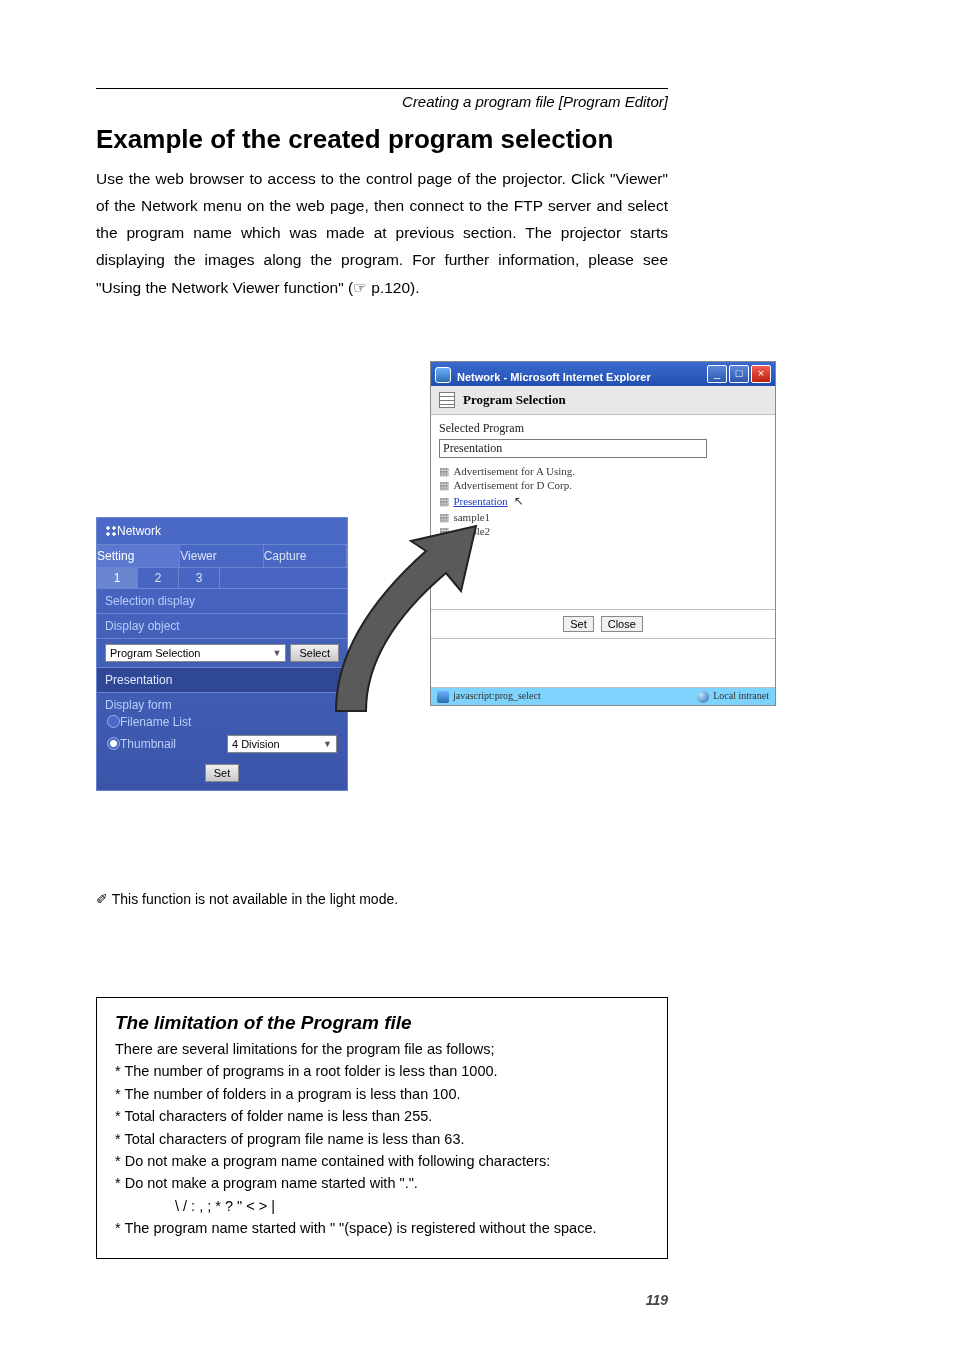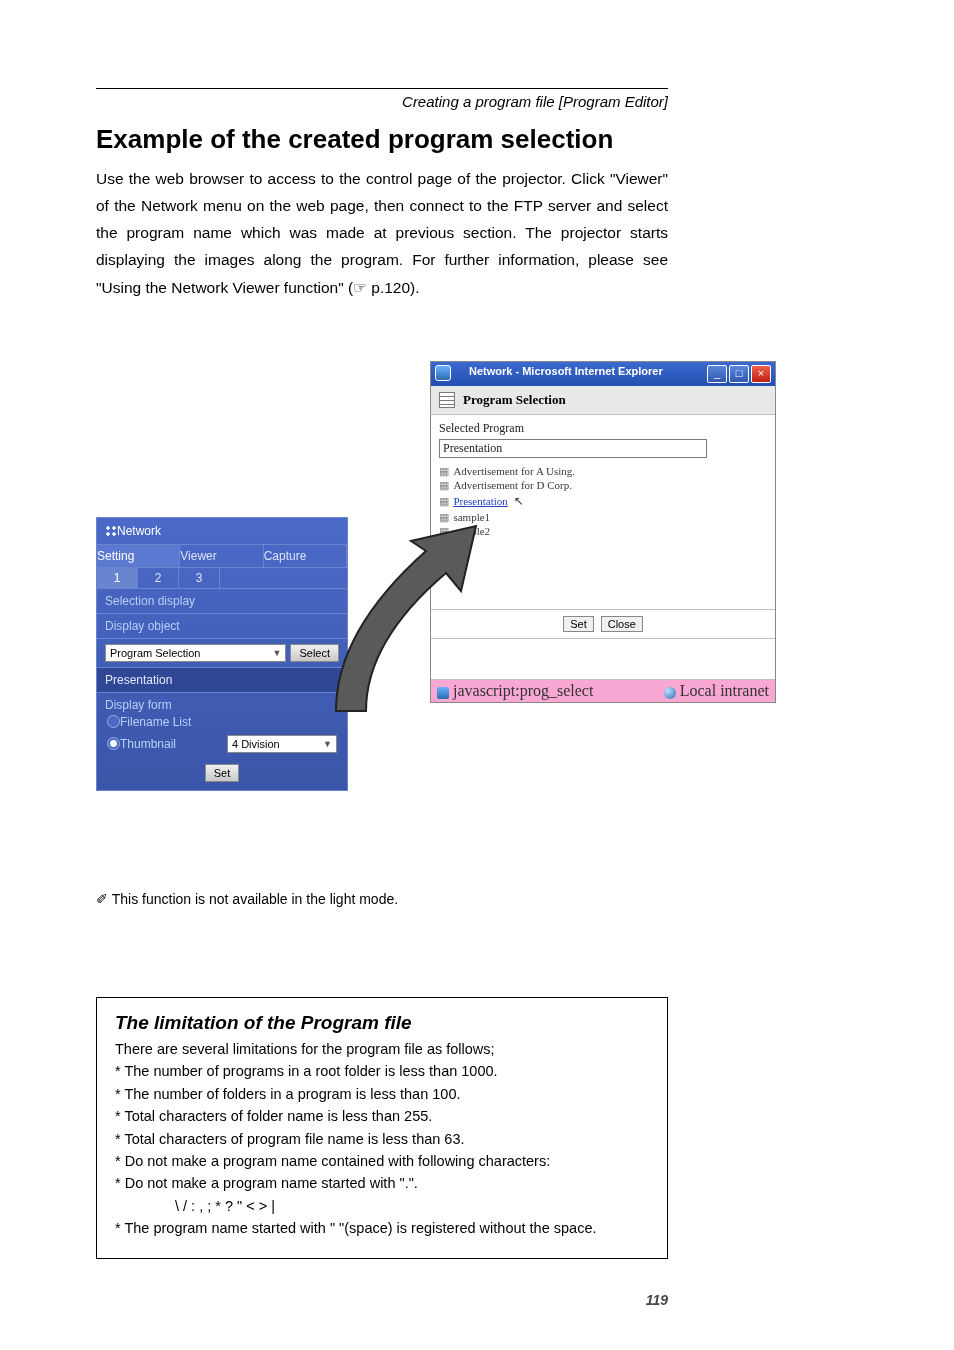--- a/index.html
+++ b/index.html
@@ -4,41 +4,41 @@
 <style>
 body{margin:0;font-family:"Myriad Pro","Segoe UI",Arial,sans-serif;background:#fff;color:#000}
 .page{width:758px;height:1350px;position:relative;padding:88px 90px 12px 96px;box-sizing:border-box}
 .hr-top{border:none;border-top:1px solid #000;margin:0 0 4px 0}
 .breadcrumb{text-align:right;font-style:italic;font-size:15px;margin-bottom:14px}
 h1{font-size:26px;font-weight:700;margin:0 0 10px 0}
 .body-text{font-size:15.5px;line-height:1.75;text-align:justify;margin-bottom:60px}
 
 .figs{position:relative;height:530px}
 .fig-right{position:absolute;left:334px;top:0;width:344px;border:1px solid #888;font-family:Tahoma,sans-serif;font-size:11px}
-.win-titlebar{background:linear-gradient(#3a6ad0,#234fb0);color:#fff;padding:3px 4px;display:flex;align-items:flex-start;gap:18px}
+.win-titlebar{background:linear-gradient(#3a6ad0,#234fb0);color:#fff;padding:3px 4px;display:flex;align-items:flex-end;gap:6px}
 .win-titlebar .ie-icon{width:14px;height:14px;display:inline-block;background:linear-gradient(#6db0ff,#2a6db0);border:1px solid #fff;border-radius:3px}
 .win-titlebar .title{flex:1;font-weight:700;font-size:11px}
 .win-btns{display:flex;gap:2px}
 .win-btn{width:18px;height:16px;color:#fff;font-size:11px;text-align:center;line-height:14px;border-radius:2px}
 .win-min,.win-max{background:linear-gradient(#5a87d9,#2f59b0);border:1px solid #fff}
 .win-close{background:linear-gradient(#f06050,#c02010);border:1px solid #fff}
 .section-hdr{background:#e8e8e8;border-bottom:1px solid #bfbfbf;padding:6px 8px;display:flex;align-items:center;gap:8px}
 .section-hdr .grid-icon{width:14px;height:14px;display:inline-block;border:1px solid #7a7a7a;background:repeating-linear-gradient(#fff,#fff 3px,#7a7a7a 3px,#7a7a7a 4px)}
 .section-hdr .hdr-text{font-weight:700;font-family:"Times New Roman",serif;font-size:13px}
 .win-body{background:#fff;padding:6px 8px 10px 8px;font-family:"Times New Roman",serif;font-size:12px;color:#222}
 .sel-label{margin-bottom:3px}
 .sel-input{width:260px;border:1px solid #7a7a7a;padding:1px 3px;font-size:12px;background:#fff;margin-bottom:6px}
 .prog-list{color:#3a3a3a;font-size:11px;line-height:1.35;margin-bottom:70px}
 .prog-list .row{display:flex;align-items:center;gap:4px}
 .li-icon{color:#888}
 .lnk{color:#2040c0;text-decoration:underline}
 .cursor-icon{font-size:12px;margin-left:2px}
 .btn-row{border-top:1px solid #bfbfbf;border-bottom:1px solid #bfbfbf;padding:6px 0;margin:0 -8px;text-align:center}
 .ie-btn{border:1px solid #888;background:#f0f0f0;font-size:11px;padding:1px 6px;margin:0 2px;font-family:Tahoma,sans-serif}
-.status-bar{background:#f9a8d4;border-top:1px solid #bfbfbf;display:flex;align-items:center;justify-content:space-between;padding:2px 6px;font-size:16px;color:#333;margin:0 -8px -10px -8px}
+.status-bar{background:#7dd3fc;border-top:1px solid #bfbfbf;display:flex;align-items:center;justify-content:space-between;padding:2px 6px;font-size:10px;color:#333;margin:8px -8px -10px -8px}
 .status-bar .ie-small{width:12px;height:12px;display:inline-block;background:linear-gradient(#6db0ff,#2a6db0);border-radius:2px;margin-right:4px;vertical-align:middle}
 .status-bar .net-icon{width:12px;height:12px;display:inline-block;background:radial-gradient(circle at 30% 30%,#bde0ff,#2a6db0);border-radius:50%;margin-right:4px;vertical-align:middle}
 
 .fig-left{position:absolute;left:0;top:156px;width:250px;background:linear-gradient(#4b6ac8,#3a55a8);color:#dce3f6;font-size:12px;border:1px solid #6a85d0}
 .fl-head{display:flex;align-items:center;gap:0;padding:6px 8px;border-bottom:1px solid #6a85d0;color:#fff}
 .dots-icon{display:inline-block;width:12px;height:12px;background:radial-gradient(circle at 3px 3px,#fff 1.5px,transparent 1.8px),radial-gradient(circle at 9px 3px,#fff 1.5px,transparent 1.8px),radial-gradient(circle at 3px 9px,#fff 1.5px,transparent 1.8px),radial-gradient(circle at 9px 9px,#fff 1.5px,transparent 1.8px)}
 .tabs3{display:flex;border-bottom:1px solid #6a85d0}
 .tabs3 div{flex:1;padding:4px 0;border-right:1px solid #6a85d0;color:#dce3f6}
 .tabs3 div:first-child{background:#5a78d0;color:#fff}
 .tabs123{display:flex;border-bottom:1px solid #6a85d0}

